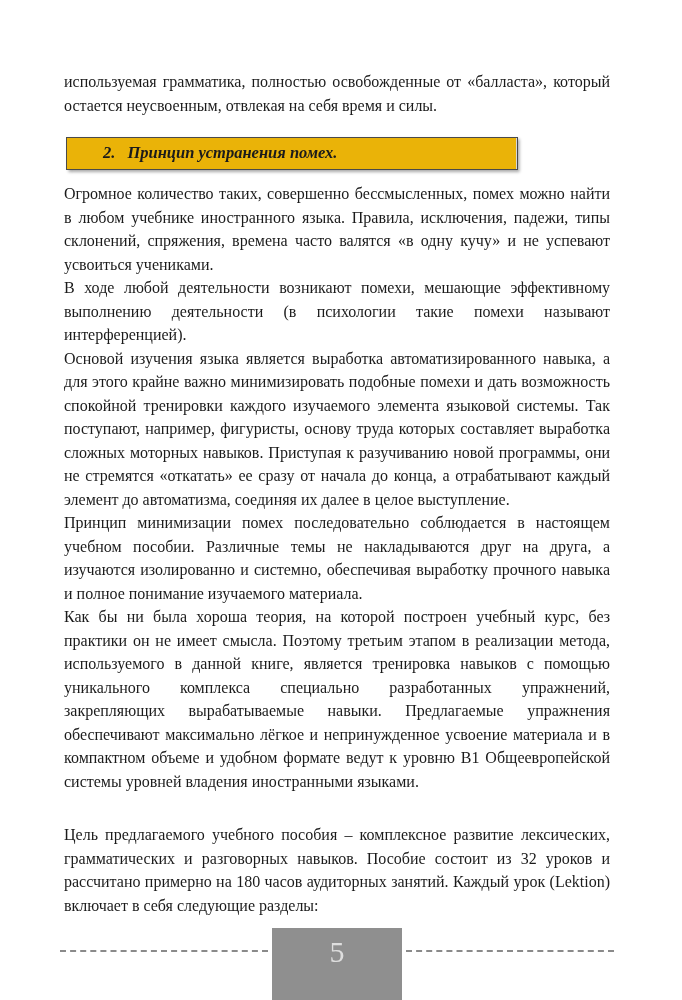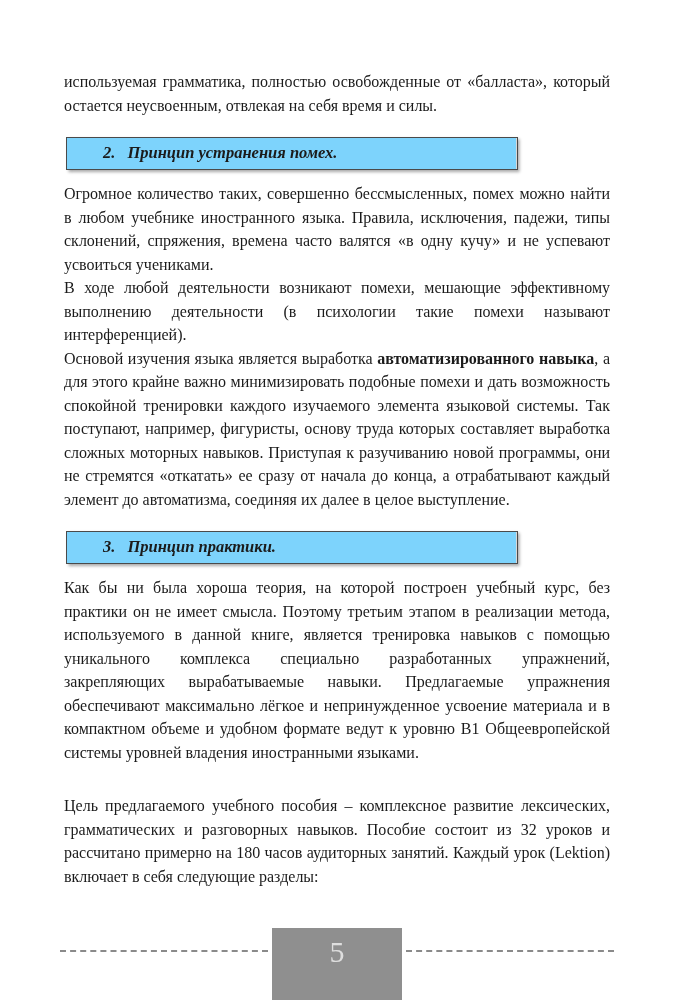--- a/index.html
+++ b/index.html
@@ -21,32 +21,32 @@
     padding: 70px 64px 0 64px;
   }
   p.para {
     margin: 0;
     font-size: 16px;
     line-height: 23.5px;
     text-align: justify;
     hyphens: auto;
     -webkit-hyphens: auto;
   }
-  .bold { font-weight: bold; }
+  .bold { font-weight: normal; }
   .heading-box {
     box-sizing: border-box;
     width: 452px;
     margin: 20px 0 12px 2px;
     border: 1px solid #4a4a4a;
     box-shadow: 1.5px 2px 3px rgba(0,0,0,0.35), -1px 0 0 #d8d8d8 inset;
     padding: 5px 10px 6px 36px;
     font-size: 16.5px;
     font-weight: bold;
     font-style: italic;
-    background: #7dd3fc;
+    background: #eab308;
   }
   .heading-box .hnum { margin-right: 12px; }
   .para-gap { height: 30px; }
   .footer {
     position: absolute;
     left: 0;
     right: 0;
     bottom: 0;
     height: 72px;
     display: flex;
@@ -84,24 +84,22 @@
 
     <p class="para">используемая грамматика, полностью освобожденные от «балласта», который остается неусвоенным, отвлекая на себя время и силы.</p>
 
     <div class="heading-box">
       <span class="hnum">2.</span><span>Принцип устранения помех.</span>
     </div>
 
     <p class="para">Огромное количество таких, совершенно бессмысленных, помех можно найти в любом учебнике иностранного языка. Правила, исключения, падежи, типы склонений, спряжения, времена часто валятся «в одну кучу» и не успевают усвоиться учениками.</p>
     <p class="para">В ходе любой деятельности возникают помехи, мешающие эффективному выполнению деятельности (в психологии такие помехи называют интерференцией).</p>
     <p class="para"><span>Основой изучения языка является выработка </span><span class="bold">автоматизированного навыка</span><span>, а для этого крайне важно минимизировать подобные помехи и дать возможность спокойной тренировки каждого изучаемого элемента языковой системы. Так поступают, например, фигуристы, основу труда которых составляет выработка сложных моторных навыков. Приступая к разучиванию новой программы, они не стремятся «откатать» ее сразу от начала до конца, а отрабатывают каждый элемент до автоматизма, соединяя их далее в целое выступление.</span></p>
+    <p class="para">Принцип минимизации помех последовательно соблюдается в настоящем учебном пособии. Различные темы не накладываются друг на друга, а изучаются изолированно и системно, обеспечивая выработку прочного навыка и полное понимание изучаемого материала.</p>
 
-    <div class="heading-box">
-      <span class="hnum">3.</span><span>Принцип практики.</span>
-    </div>
 
     <p class="para">Как бы ни была хороша теория, на которой построен учебный курс, без практики он не имеет смысла. Поэтому третьим этапом в реализации метода, используемого в данной книге, является тренировка навыков с помощью уникального комплекса специально разработанных упражнений, закрепляющих вырабатываемые навыки. Предлагаемые упражнения обеспечивают максимально лёгкое и непринужденное усвоение материала и в компактном объеме и удобном формате ведут к уровню B1 Общеевропейской системы уровней владения иностранными языками.</p>
 
     <div class="para-gap"></div>
 
     <p class="para">Цель предлагаемого учебного пособия – комплексное развитие лексических, грамматических и разговорных навыков. Пособие состоит из 32 уроков и рассчитано примерно на 180 часов аудиторных занятий. Каждый урок (Lektion) включает в себя следующие разделы:</p>
   </div>
 
   <div class="footer">
     <div class="dash-line left"></div>

